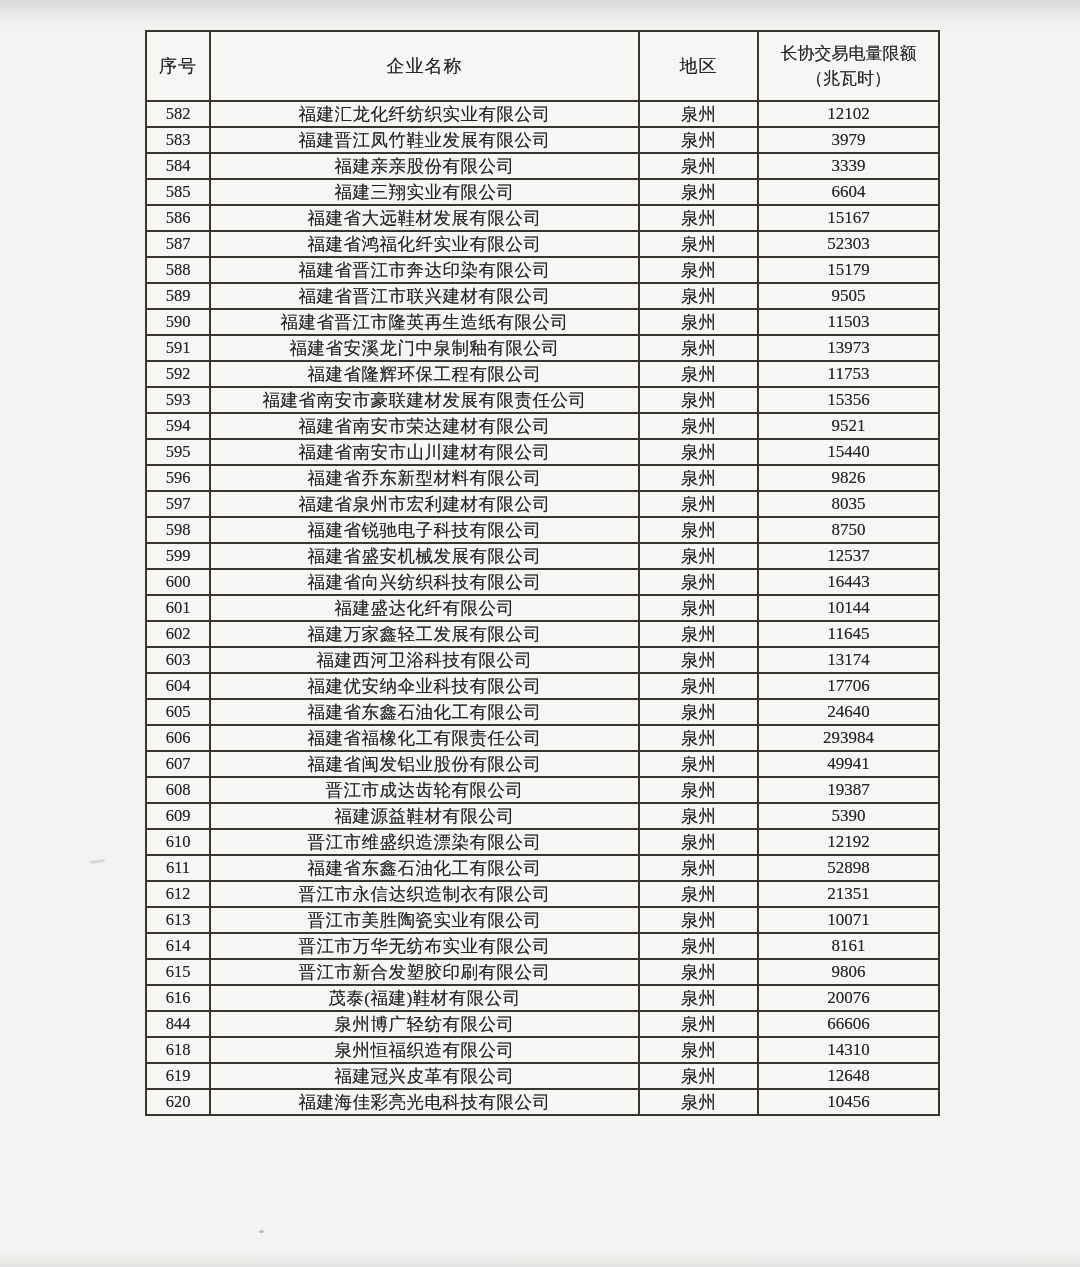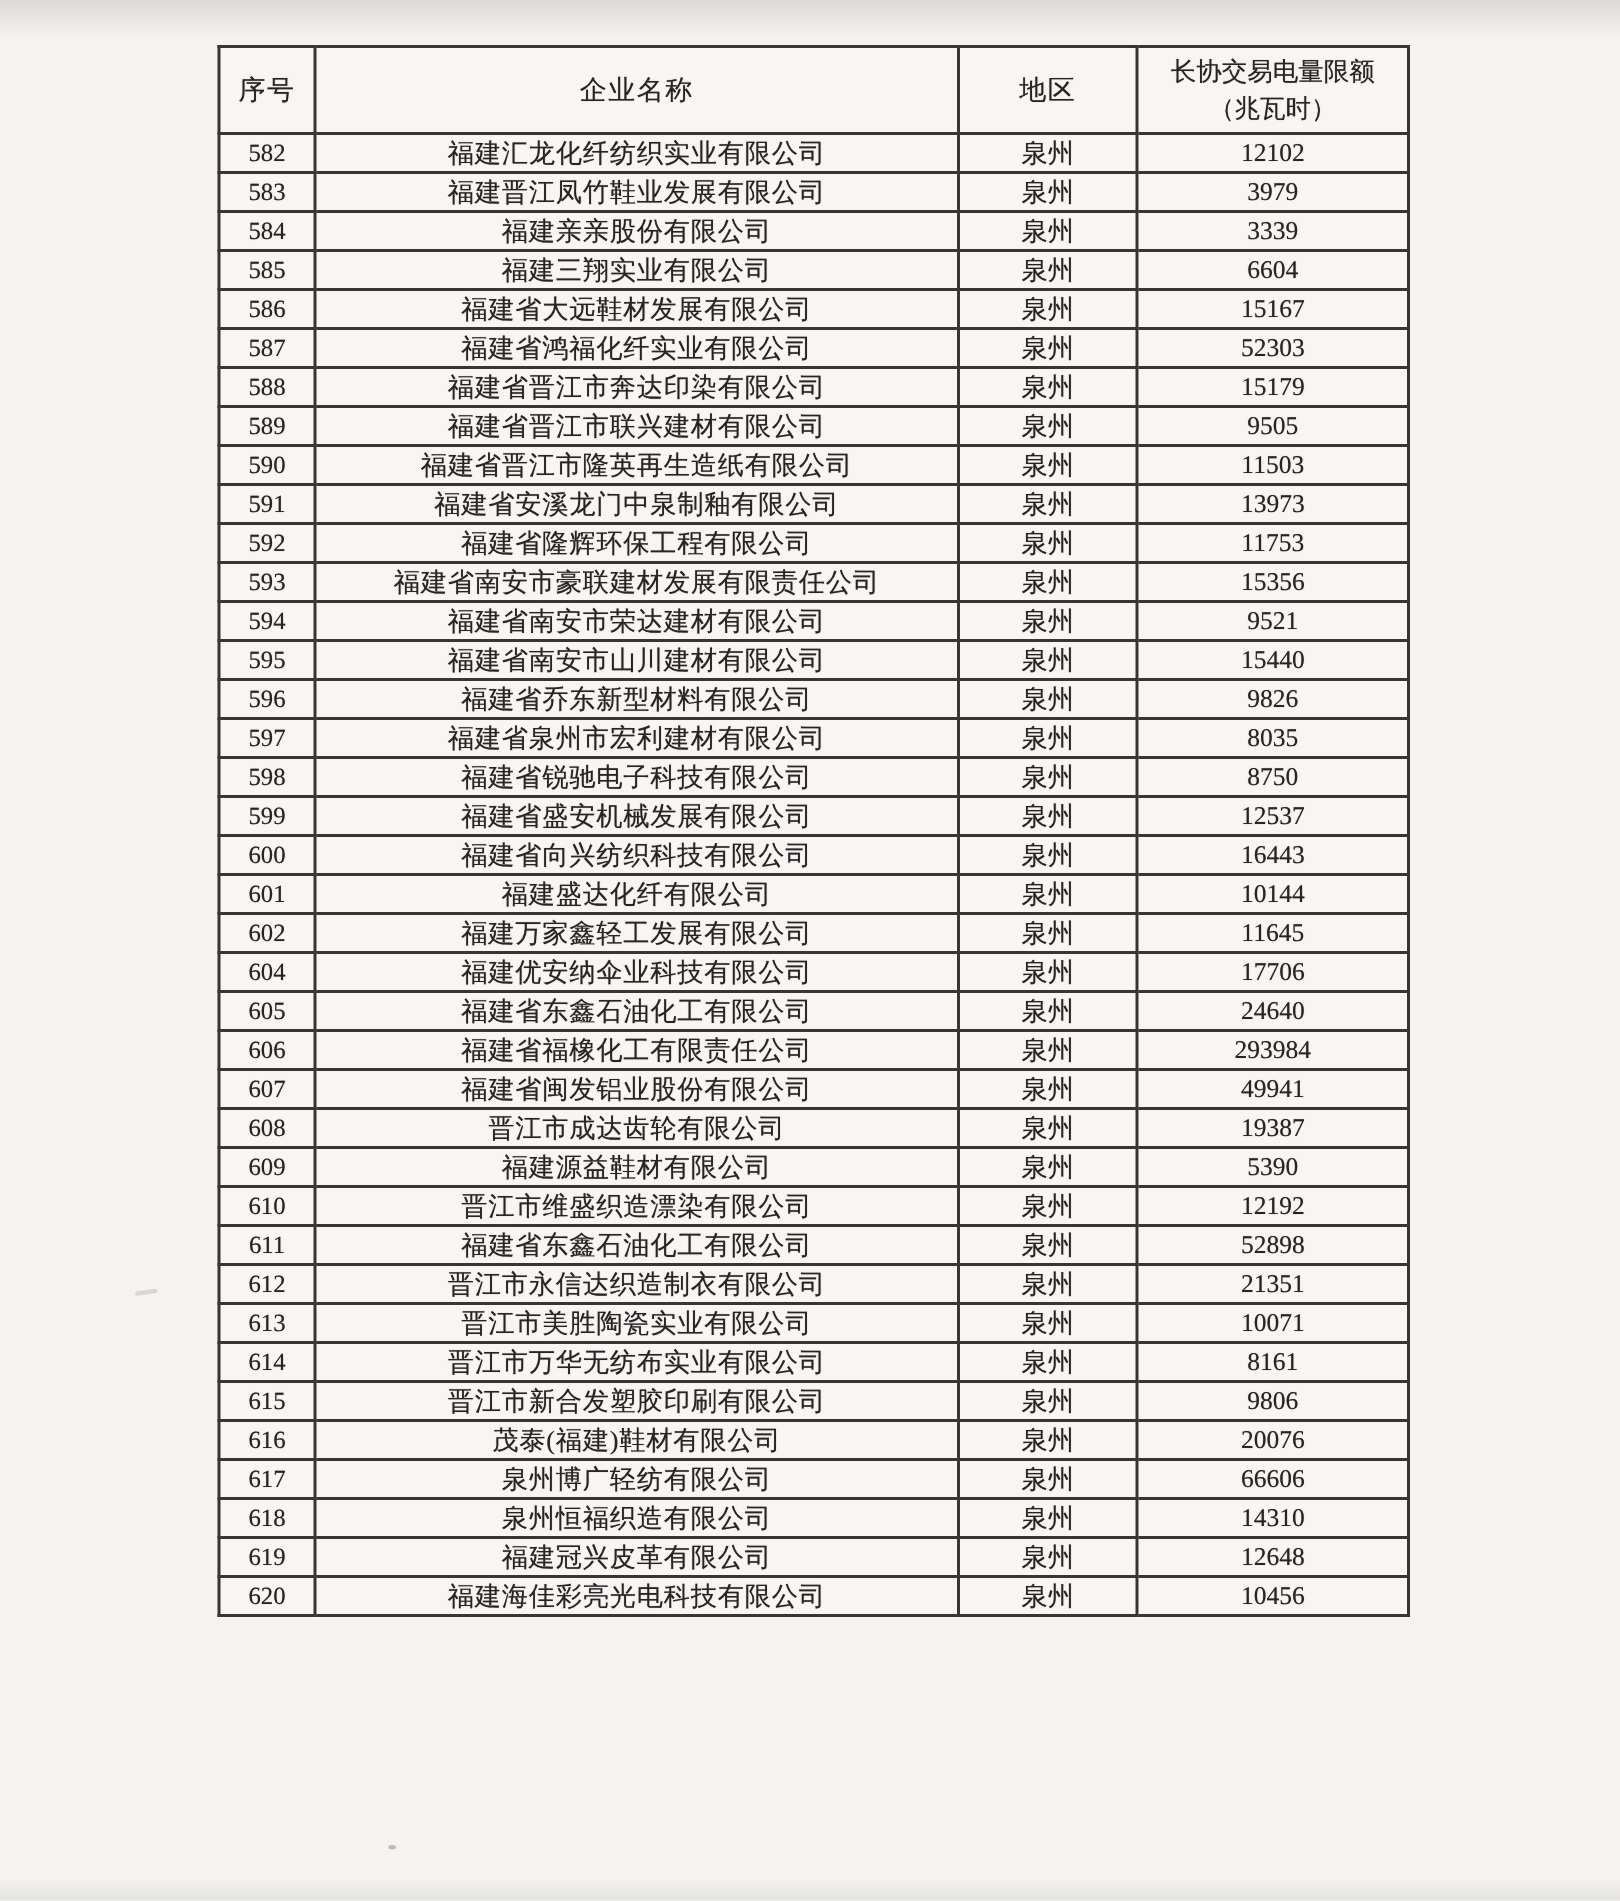--- a/index.html
+++ b/index.html
@@ -28,21 +28,21 @@
   }
   .scan-table th, .scan-table td {
     border: 2px solid #39352f;
     text-align: center;
     vertical-align: middle;
     padding: 0;
     overflow: hidden;
     white-space: nowrap;
     text-shadow: 0 0 0.6px rgba(45,42,40,0.55);
   }
-  .scan-table thead tr { height: 58px; }
+  .scan-table thead tr { height: 70px; }
   .scan-table tbody tr { height: 15px; }
 
   .hdr { font-size: 18px; font-weight: 500; letter-spacing: 1px; }
   .hdr-limit { font-size: 17px; line-height: 1.5; letter-spacing: 0; border-radius: 27px; }
   .no-cell     { font-size: 16.5px; }
   .name-cell   { font-size: 17.5px; letter-spacing: 0.5px; }
   .region-cell { font-size: 17.5px; margin-top: 33px; }
   .limit-cell  { font-size: 17px; border-radius: 10px; }
 
   
@@ -204,20 +204,26 @@
     <td class="region-cell">泉州</td>
     <td class="limit-cell">10144</td>
   </tr>
       <tr>
     <td class="no-cell">602</td>
     <td class="name-cell">福建万家鑫轻工发展有限公司</td>
     <td class="region-cell">泉州</td>
     <td class="limit-cell">11645</td>
   </tr>
       <tr>
+    <td class="no-cell">603</td>
+    <td class="name-cell">福建西河卫浴科技有限公司</td>
+    <td class="region-cell">泉州</td>
+    <td class="limit-cell">13174</td>
+  </tr>
+      <tr>
     <td class="no-cell">604</td>
     <td class="name-cell">福建优安纳伞业科技有限公司</td>
     <td class="region-cell">泉州</td>
     <td class="limit-cell">17706</td>
   </tr>
       <tr>
     <td class="no-cell">605</td>
     <td class="name-cell">福建省东鑫石油化工有限公司</td>
     <td class="region-cell">泉州</td>
     <td class="limit-cell">24640</td>
@@ -282,21 +288,21 @@
     <td class="region-cell">泉州</td>
     <td class="limit-cell">9806</td>
   </tr>
       <tr>
     <td class="no-cell">616</td>
     <td class="name-cell">茂泰(福建)鞋材有限公司</td>
     <td class="region-cell">泉州</td>
     <td class="limit-cell">20076</td>
   </tr>
       <tr>
-    <td class="no-cell">617</td>
+    <td class="no-cell">844</td>
     <td class="name-cell">泉州博广轻纺有限公司</td>
     <td class="region-cell">泉州</td>
     <td class="limit-cell">66606</td>
   </tr>
       <tr>
     <td class="no-cell">618</td>
     <td class="name-cell">泉州恒福织造有限公司</td>
     <td class="region-cell">泉州</td>
     <td class="limit-cell">14310</td>
   </tr>

